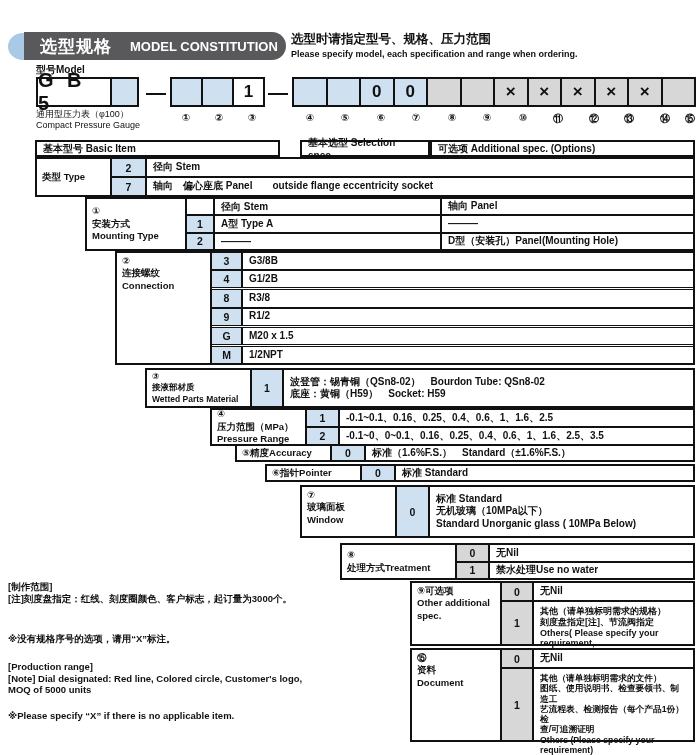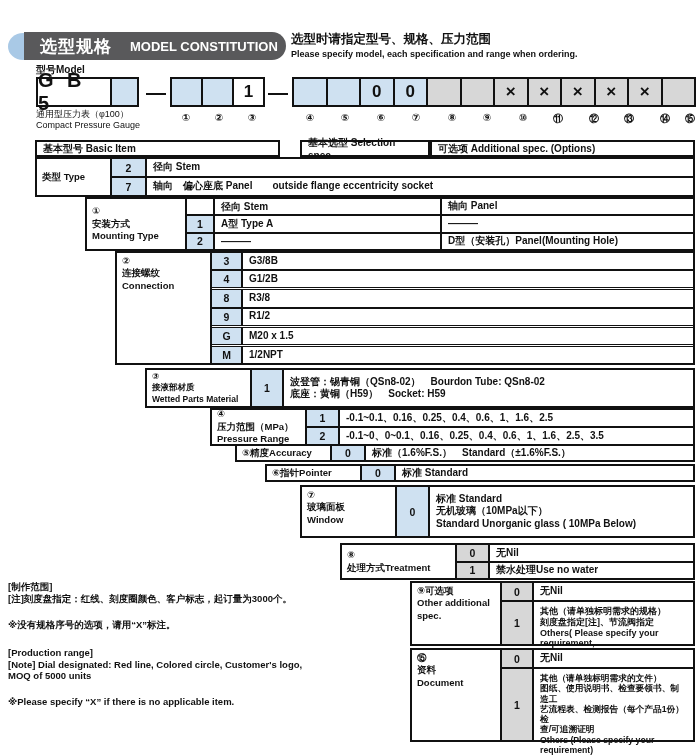--- a/index.html
+++ b/index.html
@@ -281,20 +281,20 @@
 Others (Please specify your requirement)
 Drawing one sheet, Instruction manual,
 Inspection procedure, Mill sheet,Test report</div>
       </div>
     </div>
   </div>
 
   <div class="abs" style="left:8px;top:581px;width:395px;">
     <div class="noteline">[制作范围]</div>
     <div class="noteline">[注]刻度盘指定：红线、刻度圈颜色、客户标志，起订量为3000个。</div>
-    <div class="noteline" style="margin-top:14px;">※没有规格序号的选项，请用“X”标注。</div>
+    <div class="noteline" style="margin-top:28px;">※没有规格序号的选项，请用“X”标注。</div>
     <div class="noteline" style="margin-top:16px;">[Production range]</div>
     <div class="noteline">[Note] Dial designated: Red line, Colored circle, Customer's logo,</div>
     <div class="noteline">MOQ of 5000 units</div>
     <div class="noteline" style="margin-top:14px;">※Please specify “X”  if there is no applicable item.</div>
   </div>
 
 </div>
 
 </body></html>

